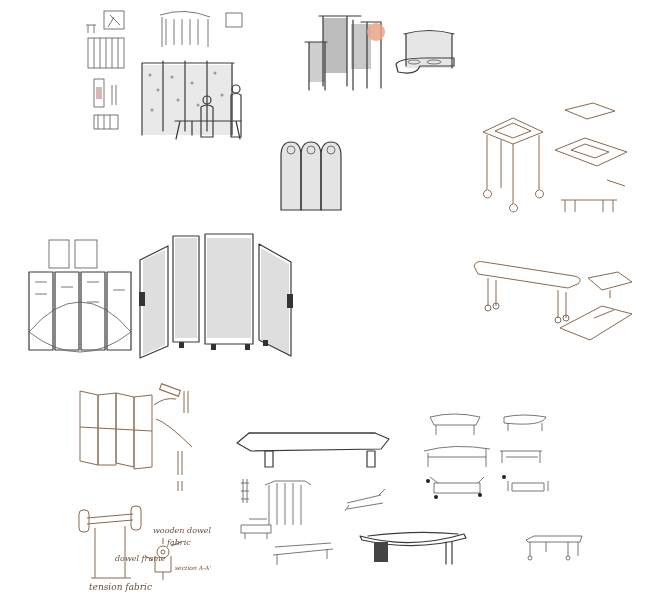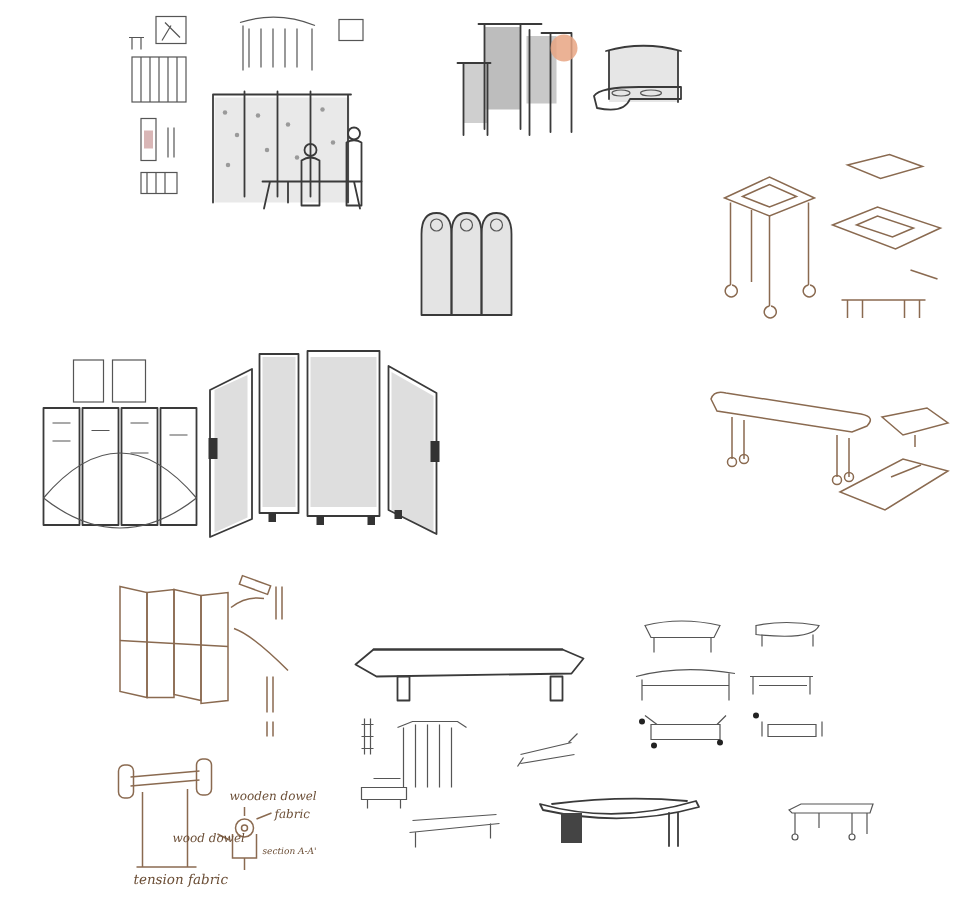--- a/index.html
+++ b/index.html
@@ -246,17 +246,17 @@
       <path d="M20 28v50M50 26v52"></path>
       <path d="M16 78h40"></path>
       <circle cx="88" cy="52" r="6"></circle>
         <circle cx="88" cy="52" r="2"></circle>
       <path d="M80 56v16h16v-16"></path>
       <path d="M88 72v8"></path>
       <path d="M70 56l8 4M96 46l10 -4M88 44v-6"></path>
     </g>
   </svg>
   <span class="note" style="left:78px;top:26px;">wooden dowel</span>
-  <span class="note" style="left:108px;top:38px;">fabric</span>
-  <span class="note" style="left:40px;top:54px;">wood dowel</span>
+  <span class="note" style="left:92px;top:38px;">fabric</span>
+  <span class="note" style="left:40px;top:54px;">dowel frame</span>
   <span class="note" style="left:14px;top:82px;font-size:9px;">tension fabric</span>
   <span class="note" style="left:100px;top:64px;font-size:6px;">section A-A'</span>
 </div>
 
 </body></html>

